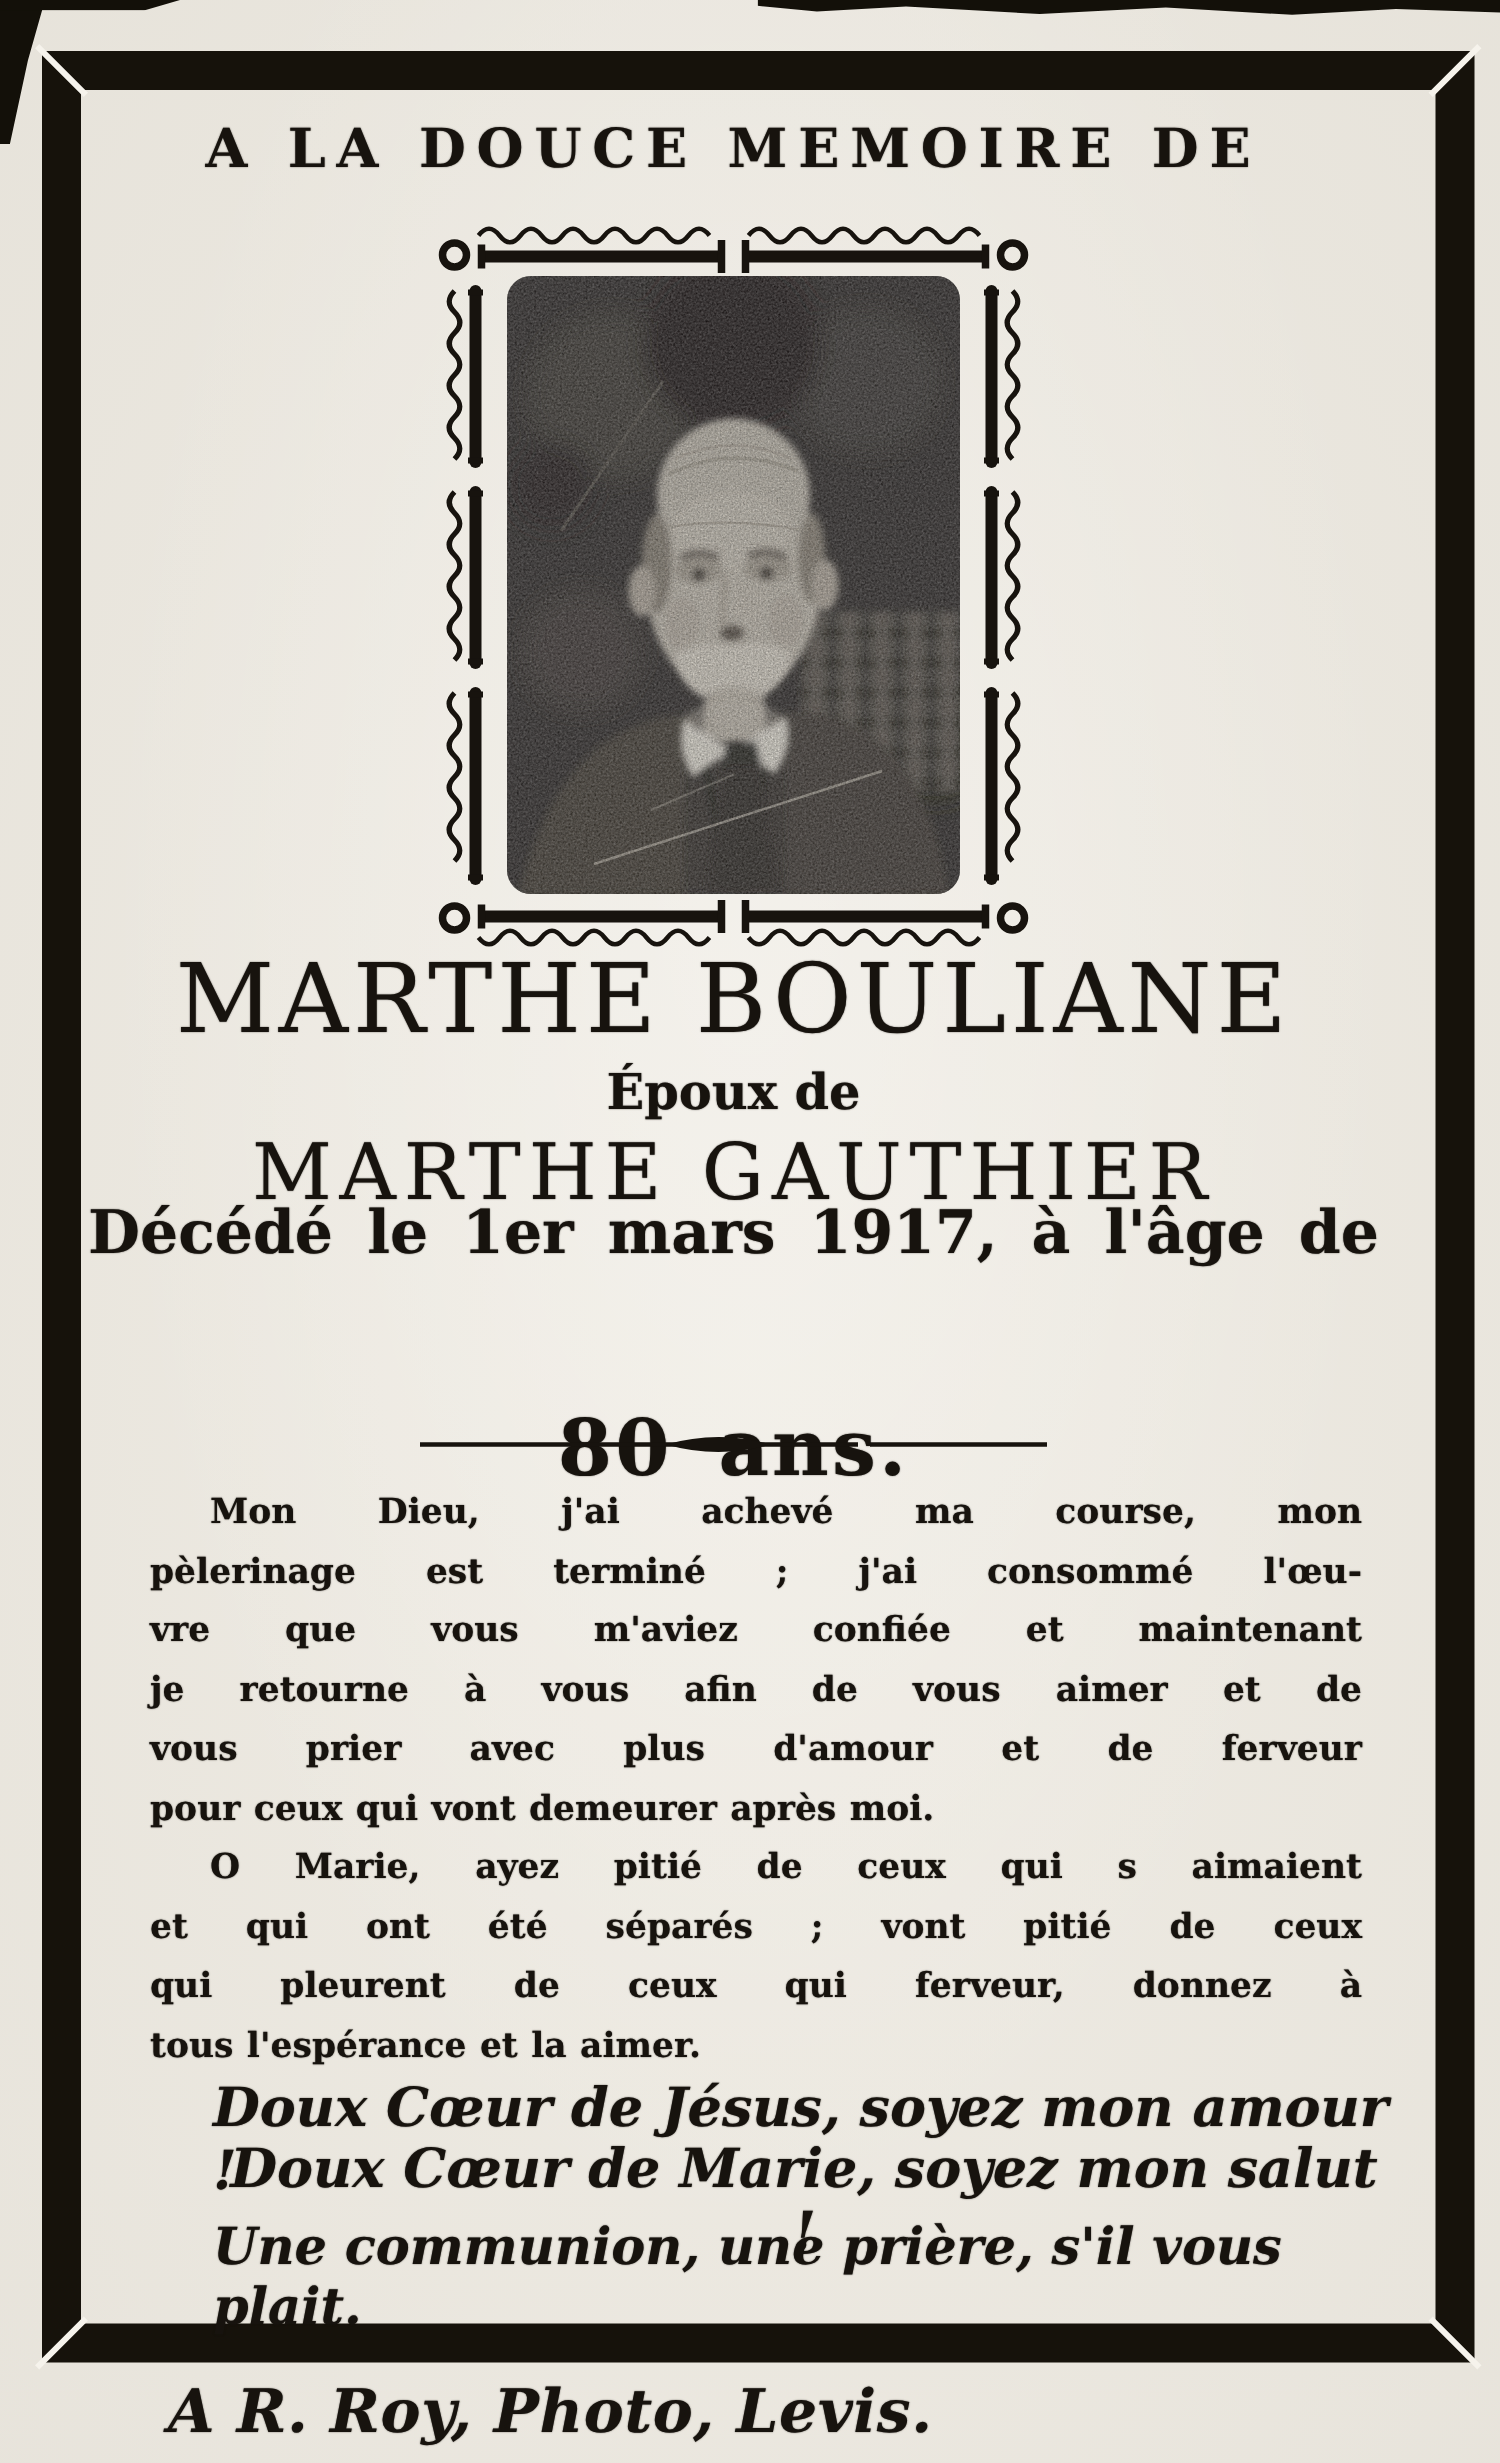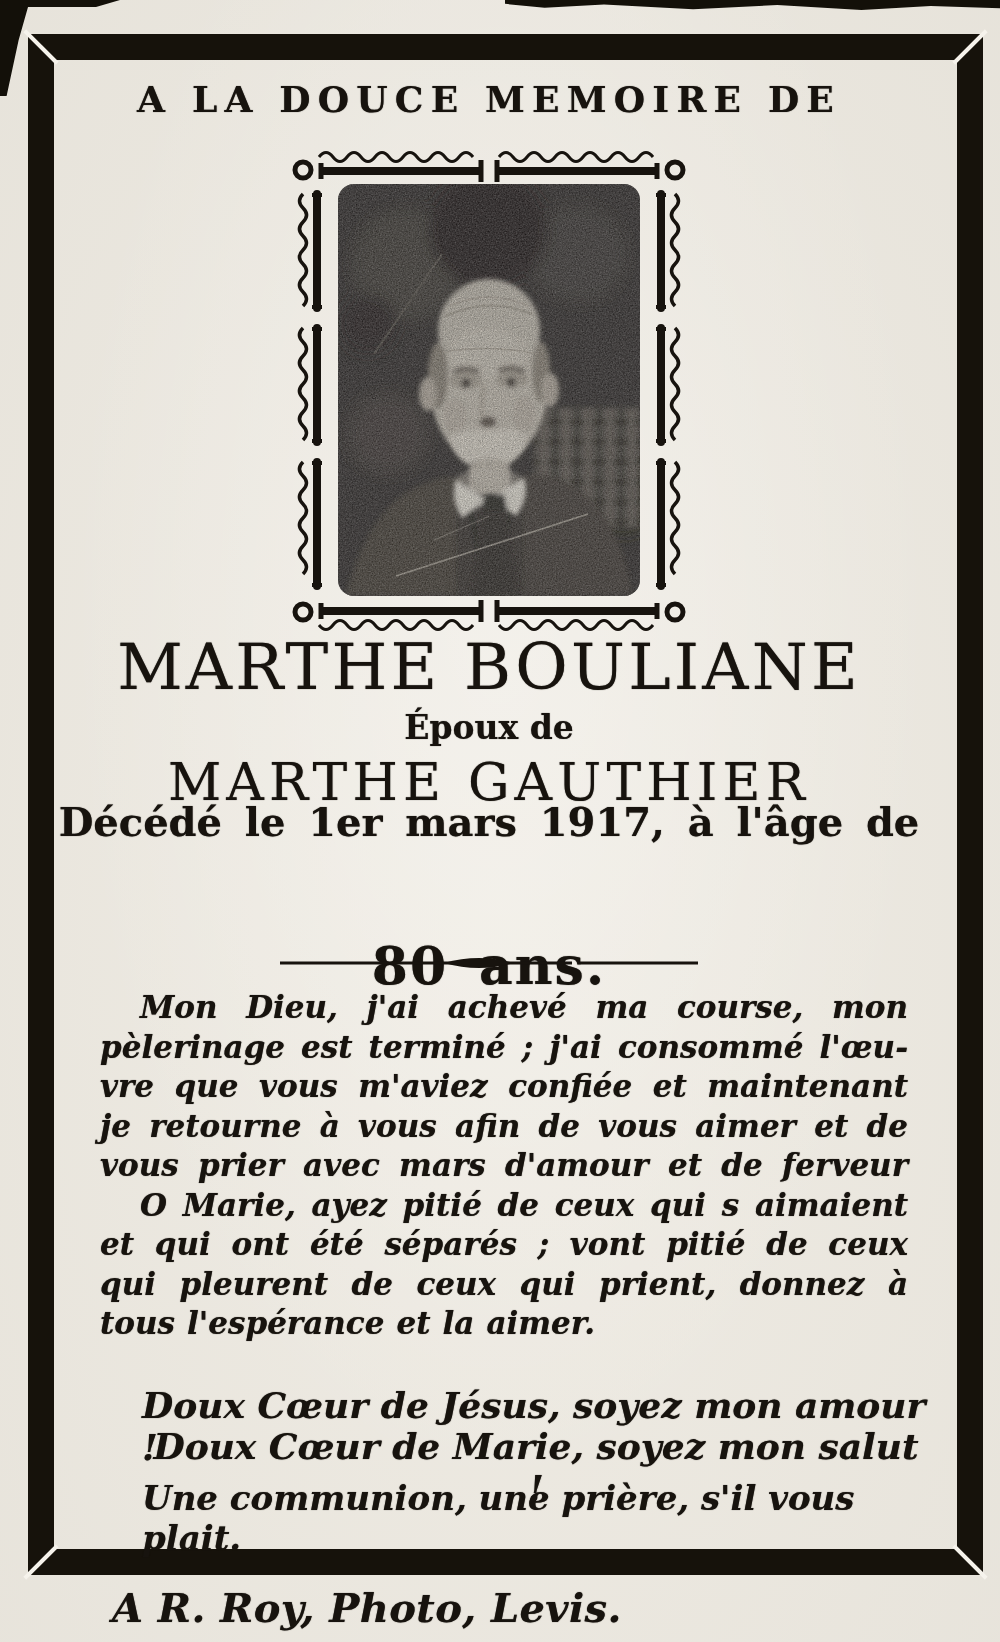--- a/index.html
+++ b/index.html
@@ -48,21 +48,21 @@
   .orn-bottom{top:598px;}
   .name{top:630px;font-size:64px;letter-spacing:0.05em;}
   .epoux{top:708px;font-size:33px;font-weight:700;text-align:center;}
   .spouse{top:752px;font-size:52px;letter-spacing:0.10em;}
   .death{top:798px;font-size:40px;font-weight:700;white-space:nowrap;word-spacing:0.22em;}
   .age{top:894px;font-size:52px;font-weight:700;word-spacing:0.2em;letter-spacing:0.04em;margin-top:41px;}
   .divider-row{top:954px;}
 
   .body-text{
     position:absolute;left:100px;right:92px;top:988px;
-    font-size:31px;line-height:39.5px;font-weight:700;word-spacing:0.04em;font-style:italic;
+    font-size:23px;line-height:39.5px;font-weight:700;word-spacing:0.04em;
   }
   .bline{text-align:justify;text-align-last:justify;}
   .bline-last{text-align:left;text-align-last:left;}
   .indent{text-indent:40px;}
 
   .script{
     position:absolute;left:142px;right:70px;text-align:left;
     font-style:italic;font-weight:700;font-size:36px;
   }
   .invoc1{top:1384px;}
@@ -262,24 +262,25 @@
     <path d="M6,9 H298 M306,9 H424" stroke="#17130e" stroke-width="3" fill="none"></path>
     <path d="M170,9 Q205,-1 240,9 Q205,19 170,9 Z" fill="#17130e"></path>
   </svg>
 </div>
 
 <div class="body-text ink">
   <div class="bline indent">Mon Dieu, j'ai achevé ma course, mon</div>
   <div class="bline">pèlerinage est terminé ; j'ai consommé l'œu-</div>
   <div class="bline">vre que vous m'aviez confiée et maintenant</div>
   <div class="bline">je retourne à vous afin de vous aimer et de</div>
-  <div class="bline">vous prier avec mars d'amour et de ferveur</div>
+  <div class="bline">vous prier avec plus d'amour et de ferveur</div>
+  <div class="bline-last">pour ceux qui vont demeurer après moi.</div>
   <div class="bline indent">O Marie, ayez pitié de ceux qui s aimaient</div>
   <div class="bline">et qui ont été séparés ; vont pitié de ceux</div>
-  <div class="bline">qui pleurent de ceux qui prient, donnez à</div>
+  <div class="bline">qui pleurent de ceux qui ferveur, donnez à</div>
   <div class="bline-last">tous l'espérance et la aimer.</div>
 </div>
 
 <div class="script invoc1 ink">Doux Cœur de Jésus, soyez mon amour !</div>
 <div class="script invoc2 ink">Doux Cœur de Marie, soyez mon salut !</div>
 <div class="script request ink">Une communion, une prière, s'il vous plait.</div>
 
 <div class="credit ink">A R. Roy, Photo, Levis.</div>
 
 </body></html>

